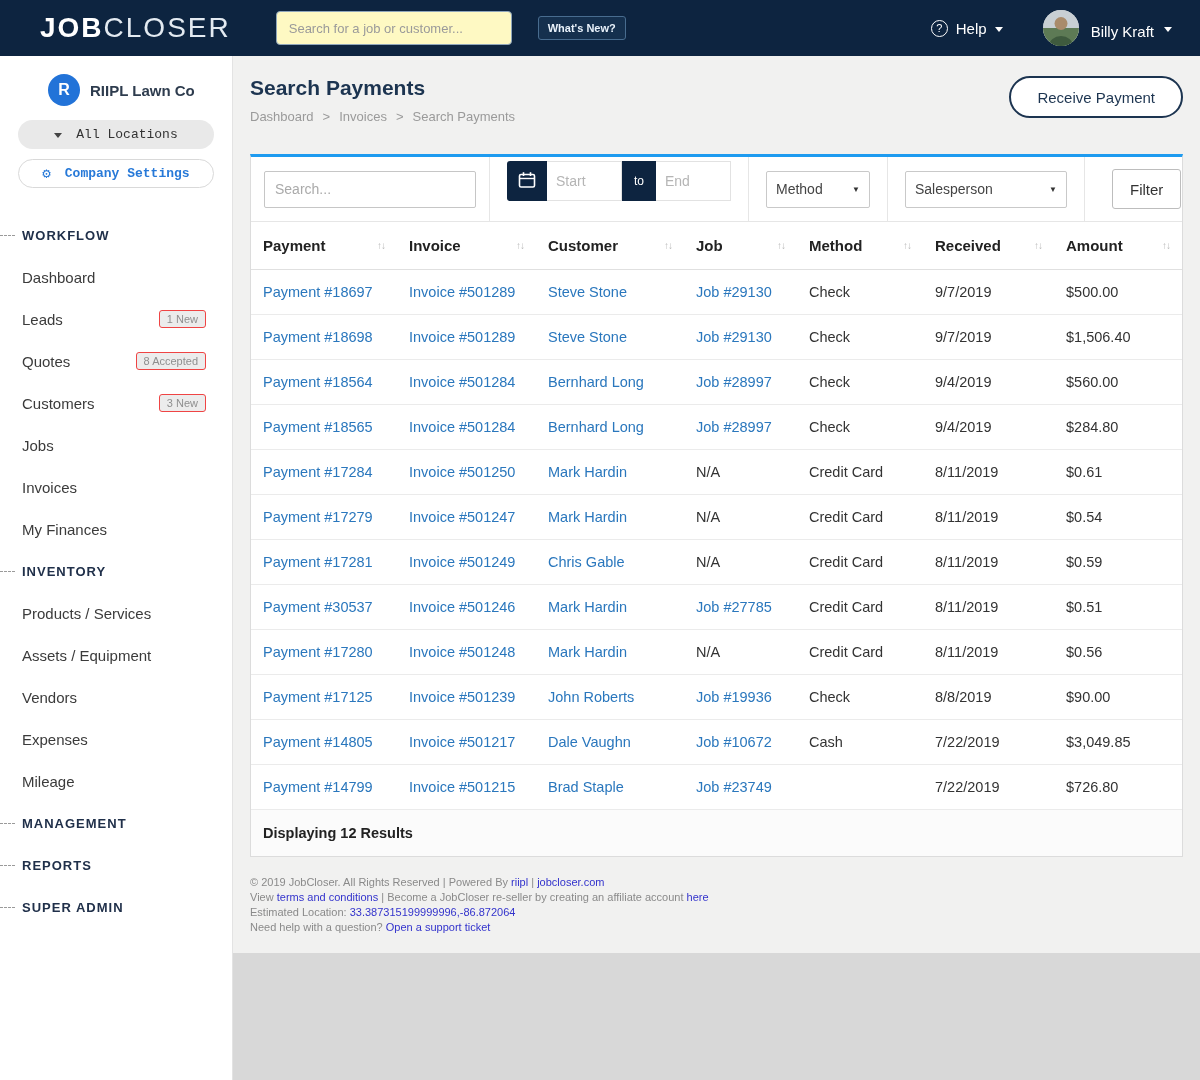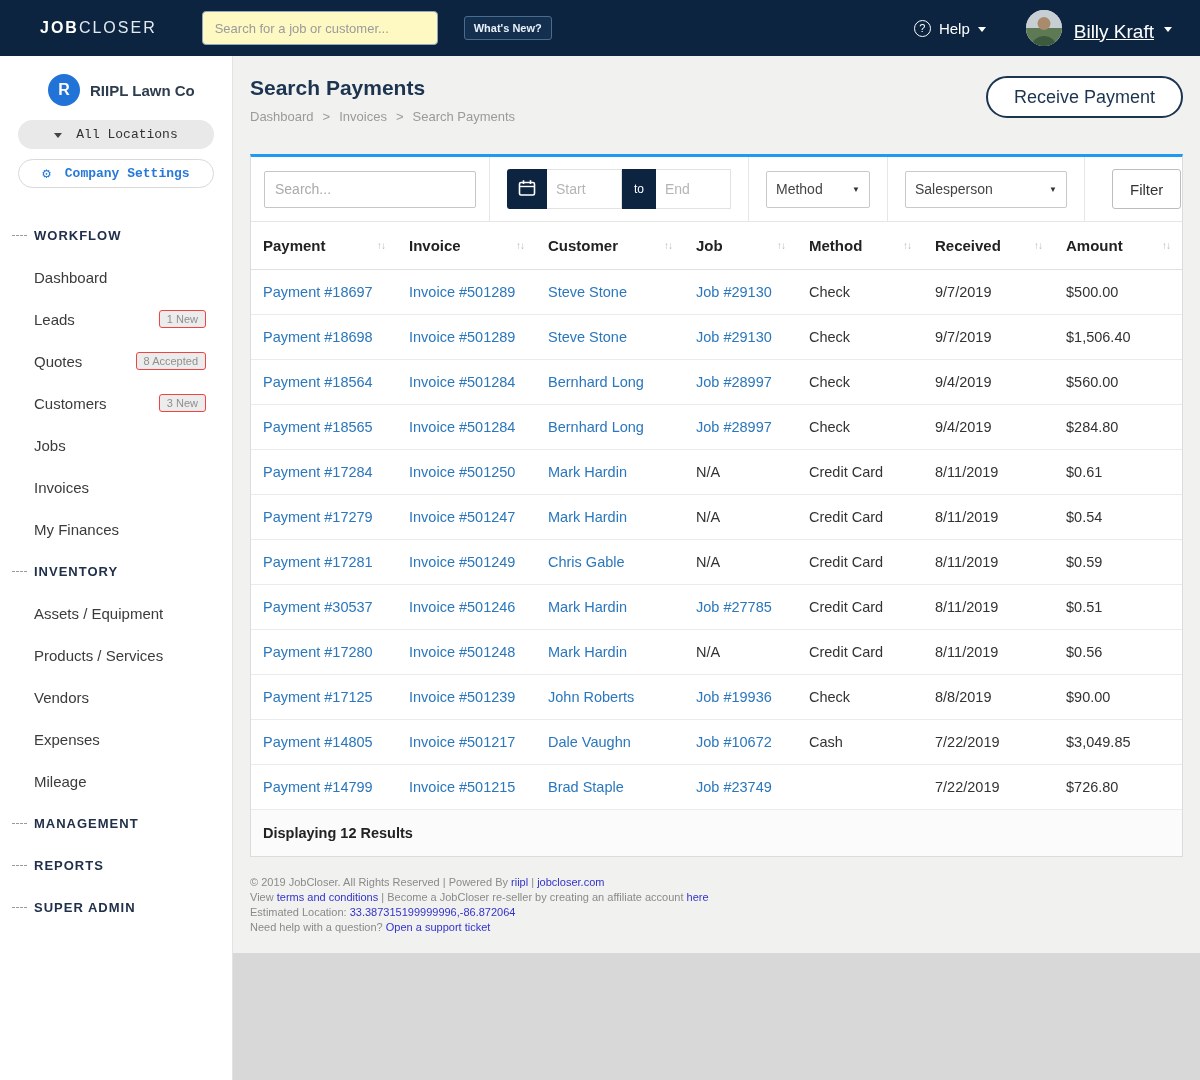--- a/index.html
+++ b/index.html
@@ -6,74 +6,74 @@
   html,body { margin:0; padding:0; }
   body {
     width:1200px; min-height:1080px;
     font-family:"Liberation Sans", sans-serif;
     background:#d8d8d8;
   }
   button, input { font-family:"Liberation Sans", sans-serif; }
 
   
   .navbar { height:56px; background:#0d2440; display:flex; align-items:center; padding:0 28px 0 40px; }
-  .logo { font-size:16px; letter-spacing:2px; color:#fff; white-space:nowrap; cursor:pointer;text-align:right; }
+  .logo { font-size:28px; letter-spacing:2px; color:#fff; white-space:nowrap; cursor:pointer;text-align:right; }
   .logo .bold { font-weight:800; }
   .logo .light { font-weight:300; color:#e3eaf1; }
   .nav-search { margin-left:45px; width:236px; height:34px; border:1px solid #8fa6bb; border-radius:4px; padding:0 12px; font-size:13px; color:#333; background:#fef9c3; outline:none; }
   .nav-search::placeholder { color:#9a9a9a; }
   .whats-new { margin-left:26px; background:#15304e; border:1px solid #486c8f; color:#e9f2fb; font-size:11px; font-weight:700; padding:5px 9px; border-radius:3px; cursor:pointer; }
   .nav-right { margin-left:auto; display:flex; align-items:center; }
   .help-group { display:flex; align-items:center; gap:8px; cursor:pointer; }
   .help-q { width:17px; height:17px; border:1.5px solid #fff; border-radius:50%; color:#fff; font-size:11px; display:flex; align-items:center; justify-content:center; }
   .help-label { color:#fff; font-size:15px; }
   .caret { width:0; height:0; border-left:4px solid transparent; border-right:4px solid transparent; border-top:5px solid #fff; margin-top:2px; }
   .caret.dark { border-top-color:#444; }
   .avatar { width:36px; height:36px; border-radius:50%; overflow:hidden; margin-left:40px; cursor:pointer; flex-shrink:0; background:#c3cad0; }
-  .user-name { color:#fff; font-size:19px; margin:7px 10px 0 12px; cursor:pointer;text-decoration:underline; }
+  .user-name { color:#fff; font-size:15px; margin:7px 10px 0 12px; cursor:pointer; }
 
   
   .layout { display:flex; align-items:stretch; min-height:1024px; }
   .sidebar { width:233px; background:#fff; border-right:1px solid #e3e3e3; padding-top:18px; flex-shrink:0; }
   .main { flex:1; min-width:0; }
   .content { background:#f1f1f0; padding:20px 17px 18px; }
 
   
   .company { display:flex; align-items:center; gap:10px; padding-left:48px; height:32px; }
   .company-logo { width:32px; height:32px; border-radius:50%; background:#2273d8; color:#fff; font-weight:700; font-size:16px; display:flex; align-items:center; justify-content:center; flex-shrink:0; }
   .company-name { font-size:15px; font-weight:700; color:#2e3c4e; }
   .pill { margin:0 18px; height:29px; border-radius:15px; display:flex; align-items:center; justify-content:center; gap:14px; font-size:13px; cursor:pointer;font-family:Liberation Mono, monospace; }
   .pill.locations { background:#e9e9e9; color:#333; margin-top:14px; }
   .pill.settings { background:#fff; border:1px solid #d9d9d9; color:#2779d8; font-weight:600; margin-top:10px; }
   .gear { font-size:14px; line-height:1; }
-  .sidenav { margin-top:26px;margin-left:12px; }
+  .sidenav { margin-top:26px; }
   .nav-sec { height:42px; display:flex; align-items:center; cursor:pointer; }
   .sec-dash { width:15px; border-top:1px dashed #9a9a9a; margin-right:7px; flex-shrink:0; }
   .sec-label { font-size:13px; font-weight:700; color:#20304a; letter-spacing:1px; }
   .nav-item { height:42px; display:flex; align-items:center; padding-left:22px; font-size:15px; color:#3b3b3b; cursor:pointer; }
   .badge { margin-left:auto; margin-right:26px; background:#ececec; border:1px solid #ef4444; color:#8f8f8f; font-size:11px; padding:2px 7px; border-radius:3px; white-space:nowrap; }
 
   
   .page-head { display:flex; justify-content:space-between; align-items:flex-start; }
   .page-title { font-size:21px; font-weight:700; color:#1c3450; }
   .breadcrumb { margin-top:9px; font-size:13px; color:#9a9a9a; display:flex; gap:9px; }
   .bc-item { color:#9a9a9a; cursor:pointer; }
   .bc-item.current { cursor:default; }
   .bc-sep { color:#9a9a9a; }
-  .receive-btn { height:42px; padding:0 26px; border-radius:22px; border:2px solid #1c3450; background:#fff; color:#1c3450; font-size:18px; cursor:pointer; }
+  .receive-btn { height:42px; padding:0 26px; border-radius:22px; border:2px solid #1c3450; background:#fff; color:#1c3450; font-size:15px; cursor:pointer; }
 
   
   .card { margin-top:30px; background:#fff; border:1px solid #dcdcdc; border-top:3px solid #1e9bf0; }
   .filterbar { display:flex; align-items:stretch; height:64px; }
   .fgroup { display:flex; align-items:center; padding:0 13px; border-right:1px solid #e6e6e6; }
   .fgroup.dates, .fgroup.method-g, .fgroup.sales-g { padding:0 17px; }
   .fgroup.last { border-right:none; padding:0 27px; }
   .fsearch { width:212px; height:37px; border:1px solid #c6c6c6; border-radius:2px; padding:0 10px; font-size:14px; outline:none; }
   .fsearch::placeholder { color:#aaa; }
-  .dategroup { display:flex; align-items:center; height:56px; }
+  .dategroup { display:flex; align-items:flex-start; height:56px; }
   .cal-btn { width:40px; height:40px; background:#0d2440; border:none; border-radius:3px 0 0 3px; display:flex; align-items:center; justify-content:center; cursor:pointer; padding:0; }
   .dinput { width:75px; height:40px; border:1px solid #e2e2e2; border-left:none; padding:0 9px; font-size:14px; outline:none; }
   .dinput::placeholder { color:#b5b5b5; }
   .tobox { width:34px; height:40px; background:#0d2440; color:#fff; display:flex; align-items:center; justify-content:center; font-size:12px; flex-shrink:0; }
   .fselect { height:37px; border:1px solid #c9c9c9; border-radius:2px; background:#fff; display:flex; align-items:center; justify-content:space-between; padding:0 9px; font-size:14px; color:#444; cursor:pointer; }
   .fselect .arr { font-size:8px; color:#333; margin-left:12px; }
   .fselect.method { width:104px; }
   .fselect.sales { width:162px; }
   .filter-btn { height:40px; padding:0 17px; border:1px solid #bdbdbd; border-radius:3px; background:#fff; font-size:15px; color:#333; cursor:pointer; }
 
@@ -162,24 +162,24 @@
           <span>Invoices</span>
         </div>
         <div class="nav-item">
           <span>My Finances</span>
         </div>
         <div class="nav-sec">
           <span class="sec-dash"></span>
           <span class="sec-label">INVENTORY</span>
         </div>
         <div class="nav-item">
+          <span>Products / Services</span>
+        </div>
+        <div class="nav-item">
           <span>Assets / Equipment</span>
-        </div>
-        <div class="nav-item">
-          <span>Products / Services</span>
         </div>
         <div class="nav-item">
           <span>Vendors</span>
         </div>
         <div class="nav-item">
           <span>Expenses</span>
         </div>
         <div class="nav-item">
           <span>Mileage</span>
         </div>

